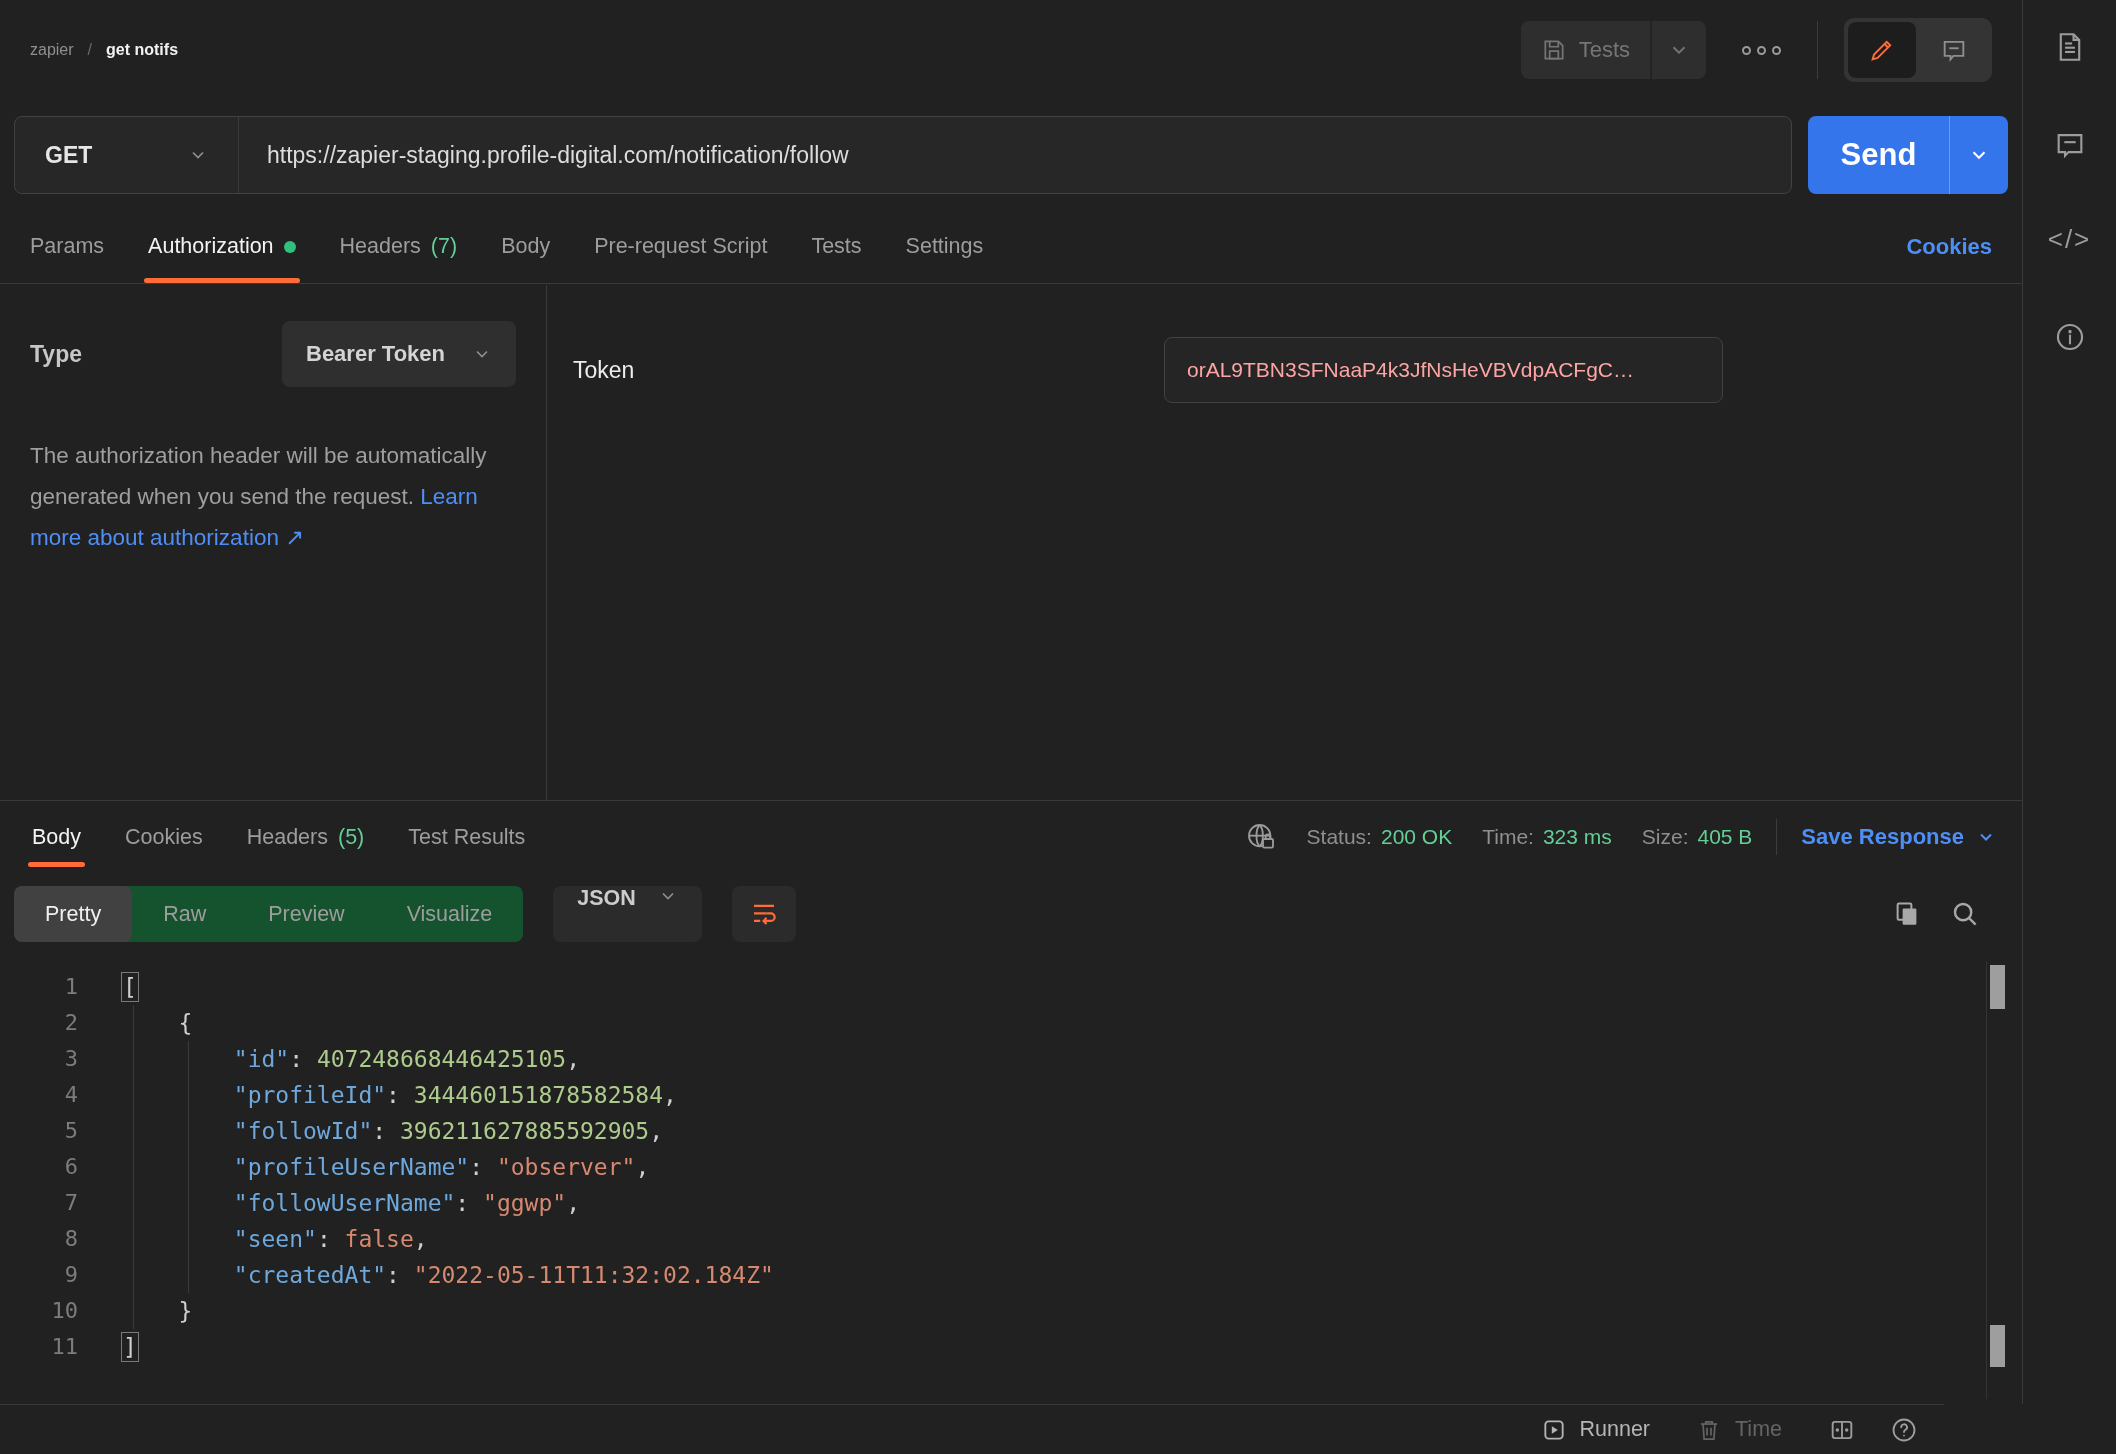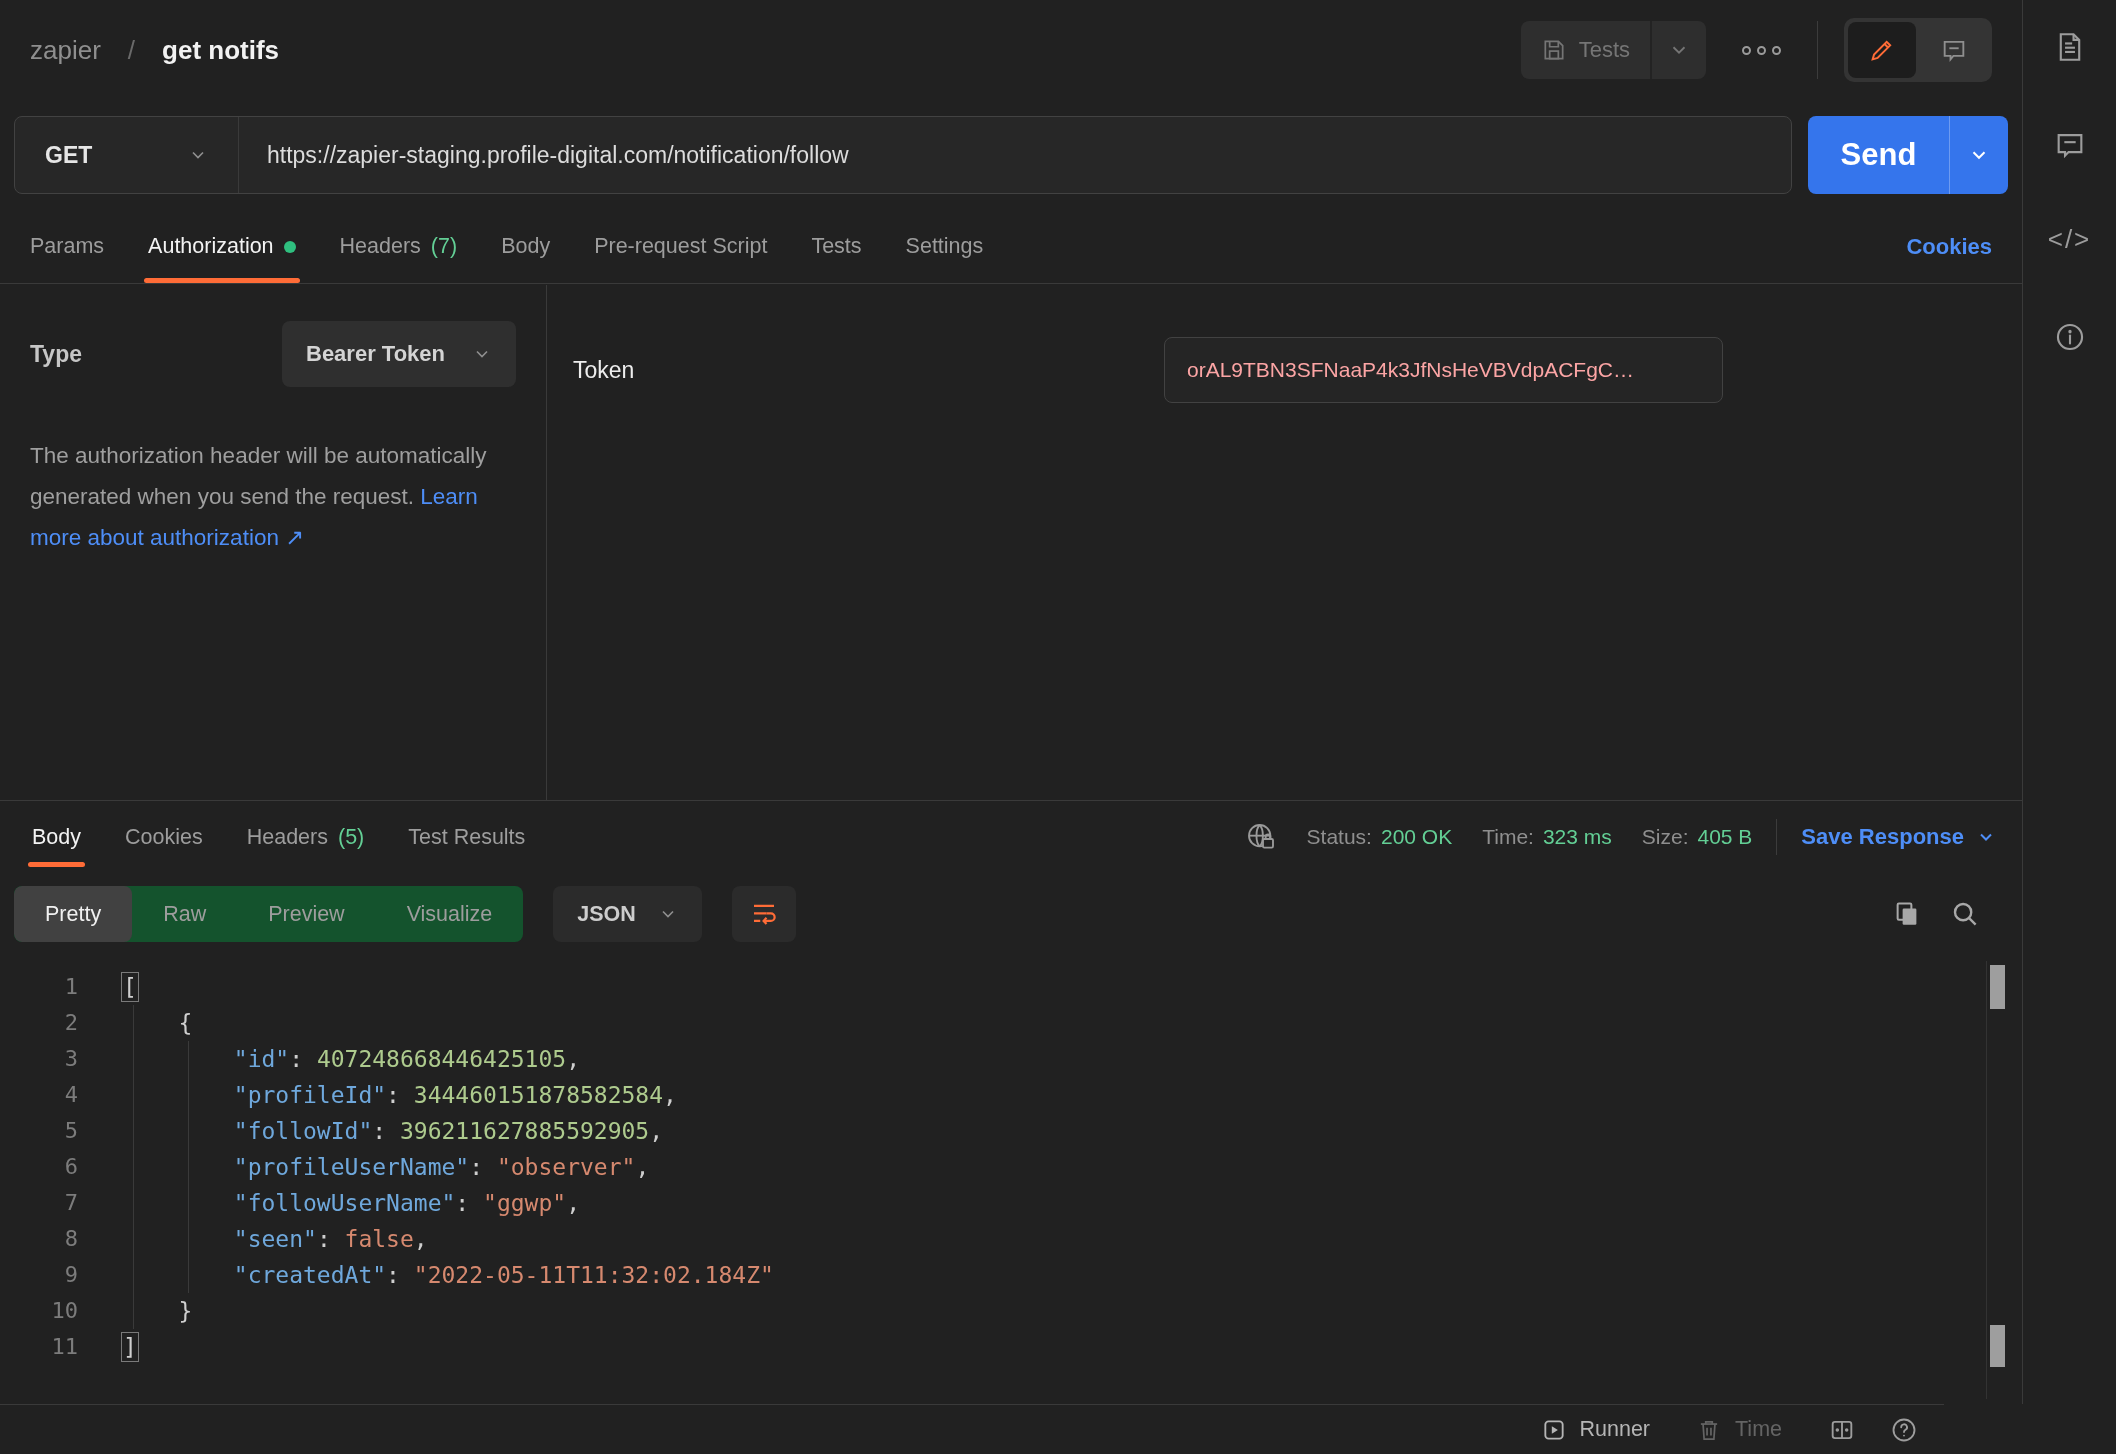--- a/index.html
+++ b/index.html
@@ -9,21 +9,21 @@
     --tk-key:#6fa8dc; --tk-num:#aecb8e; --tk-str:#d6896f;
   }
   *{box-sizing:border-box}
   html,body{margin:0;padding:0}
   body{width:2116px;height:1454px;background:var(--bg);font-family:"Liberation Sans",sans-serif;
        position:relative;overflow:hidden;color:var(--txt);-webkit-font-smoothing:antialiased}
   svg{display:block}
 
   
   #header{position:absolute;left:0;top:0;width:2022px;height:100px;display:flex;align-items:center;padding:0 30px}
-  .crumb{display:flex;align-items:flex-end;gap:27px;font-size:26px}
+  .crumb{display:flex;align-items:flex-end;gap:14px;font-size:16px}
   .crumb-ws{color:#8f8f8f}
   .crumb-sep{color:#6a6a6a}
   .crumb-name{color:#f2f2f2;font-weight:700}
   .hdr-right{margin-left:auto;display:flex;align-items:center;gap:26px}
   .save-group{display:flex;align-items:center;background:#2e2e2e;border-radius:8px;height:58px;color:#757575}
   .save-main{display:flex;align-items:center;gap:12px;padding:0 20px;font-size:22px;height:100%}
   .save-vdiv{width:2px;height:100%;background:#232323}
   .save-caret{padding:0 16px;display:flex;align-items:center;height:100%}
   .more-btn{display:flex;gap:6px;padding:10px}
   .more-btn i{width:9px;height:9px;border:2px solid #9a9a9a;border-radius:50%}
@@ -76,21 +76,21 @@
   .meta-label{color:#8f8f8f}
   .meta-value{color:var(--count-green)}
   .meta-vdiv{width:1px;height:36px;background:#3c3c3c;margin:0 24px}
   .save-response{display:flex;align-items:center;gap:12px;color:var(--link-blue);font-weight:700;font-size:22px;padding-right:16px}
 
   
   #viewerbar{position:absolute;left:0;top:873px;width:2022px;height:82px;display:flex;align-items:center;padding:0 14px;gap:30px}
   .modes{display:flex;background:#14532d;border-radius:8px;overflow:hidden;height:56px}
   .mode{padding:0 31px;display:flex;align-items:center;font-size:21.5px;color:var(--muted)}
   .mode.active{background:#414141;color:#f0f0f0;border-radius:8px}
-  .format-select{height:56px;background:#2b2b2b;border-radius:8px;display:flex;align-items:center;gap:22px;padding:0 24px;
+  .format-select{height:56px;background:#2b2b2b;border-radius:8px;display:flex;gap:22px;padding:0 24px;
                  font-size:21.5px;font-weight:600;color:#cdcdcd}
   .wrap-btn{height:56px;width:64px;background:#2b2b2b;border-radius:8px;display:flex;align-items:center;justify-content:center;color:var(--accent-orange)}
   .viewer-right{margin-left:auto;display:flex;align-items:center;gap:28px;padding-right:28px;color:#a8a8a8}
 
   
   #codearea{position:absolute;left:0;top:955px;width:2022px;height:449px;font-family:"DejaVu Sans Mono",monospace;font-size:23px}
   #code-lines{padding-top:14px}
   .code-line{display:flex;height:36px;line-height:36px}
   .ln{width:78px;text-align:right;color:#7c7c7c;flex:none;font-size:22px}
   .lc{padding-left:45px;white-space:pre;color:#cfcfcf}

